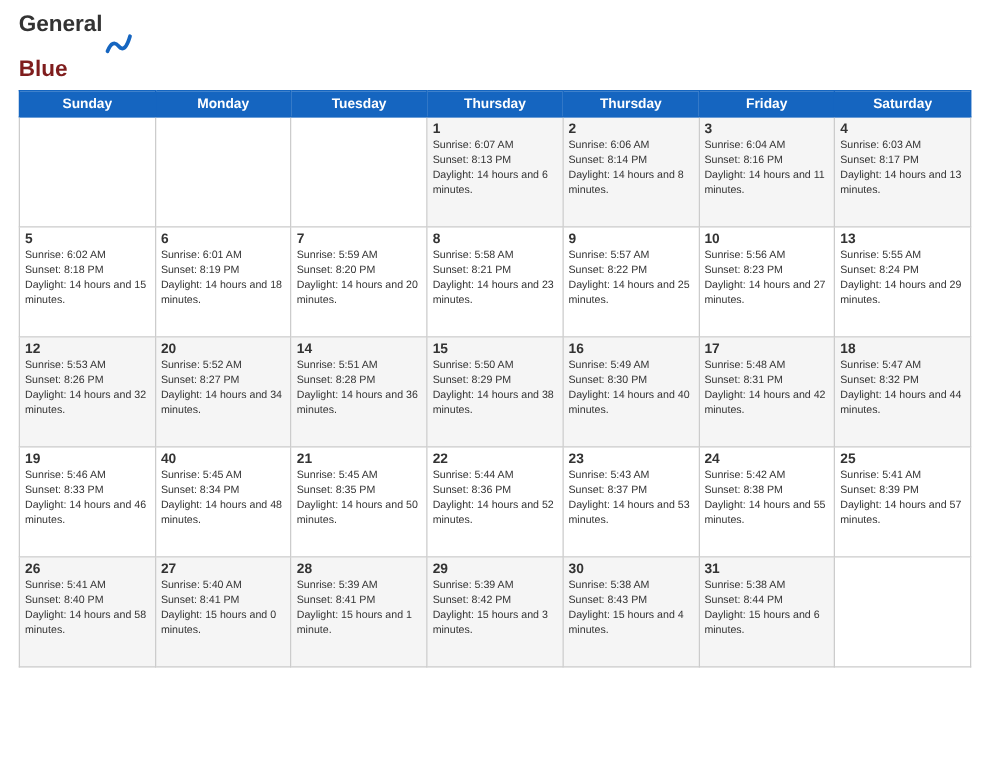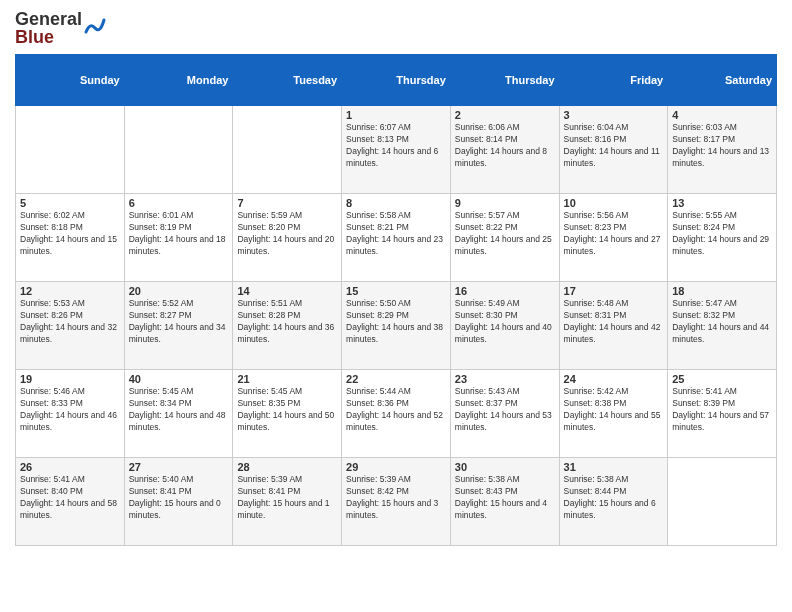--- a/index.html
+++ b/index.html
@@ -43,22 +43,22 @@
     .calendar-table {
       width: 100%;
       border-collapse: collapse;
       table-layout: fixed;
     }
     .calendar-table th {
       background-color: #1565c0;
       color: #fff;
       font-size: 11px;
       font-weight: bold;
-      padding: 19px 4px;
-      text-align: right;
+      padding: 4px 4px;
+      text-align: center;
       border: 1px solid #1565c0;
     }
     .calendar-table td {
       border: 1px solid #ccc;
       vertical-align: top;
       padding: 3px 4px;
       font-size: 9px;
       color: #333;
       height: 88px;
       background: #fff;
@@ -84,21 +84,21 @@
       background: #fff !important;
     }
   </style>
 </head>
 <body>
 
 <div class="page">
   <div class="header">
     <div class="logo">
   <div style="display:flex;align-items:center;gap:0px;">
-    <div style="display:flex;flex-direction:column;line-height:1;">
+    <div style="display:flex;flex-direction:column;line-height:1;gap:18px;">
       <span style="font-size:18px;font-weight:bold;color:#333;">General</span>
       <span style="font-size:18px;font-weight:bold;color:#7f1d1d;">Blue</span>
     </div>
     <svg width="22" height="24" viewBox="0 0 22 24" style="margin-left:2px;margin-top:-4px;">
       <path d="M2,18 Q6,8 11,14 Q16,20 20,6" stroke="#1565c0" stroke-width="3" fill="none" stroke-linecap="round"></path>
     </svg>
   </div>
 </div>
     <div class="title-block">
       <div class="month-title"></div>

